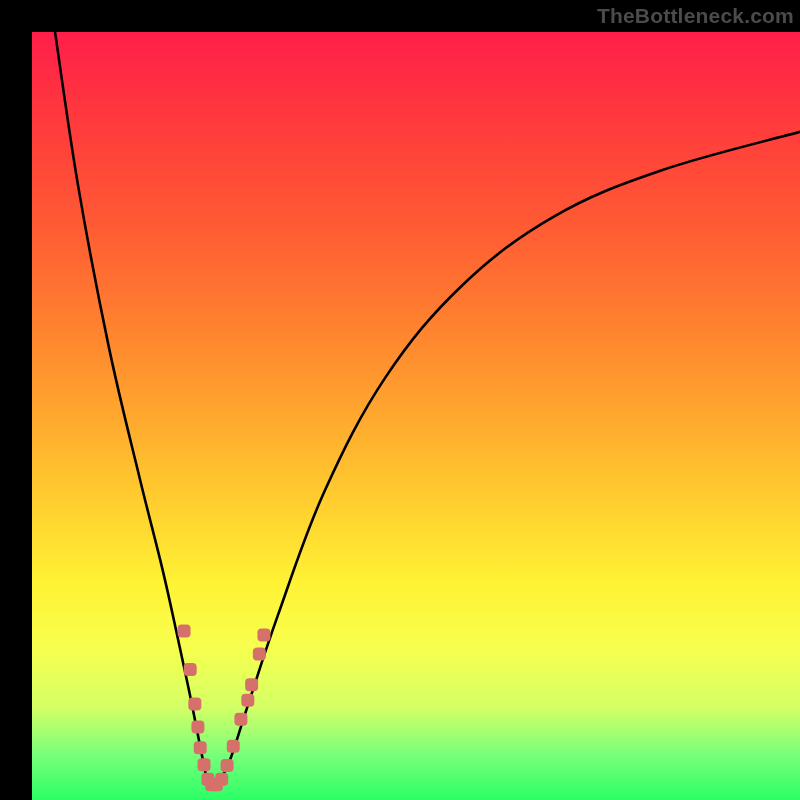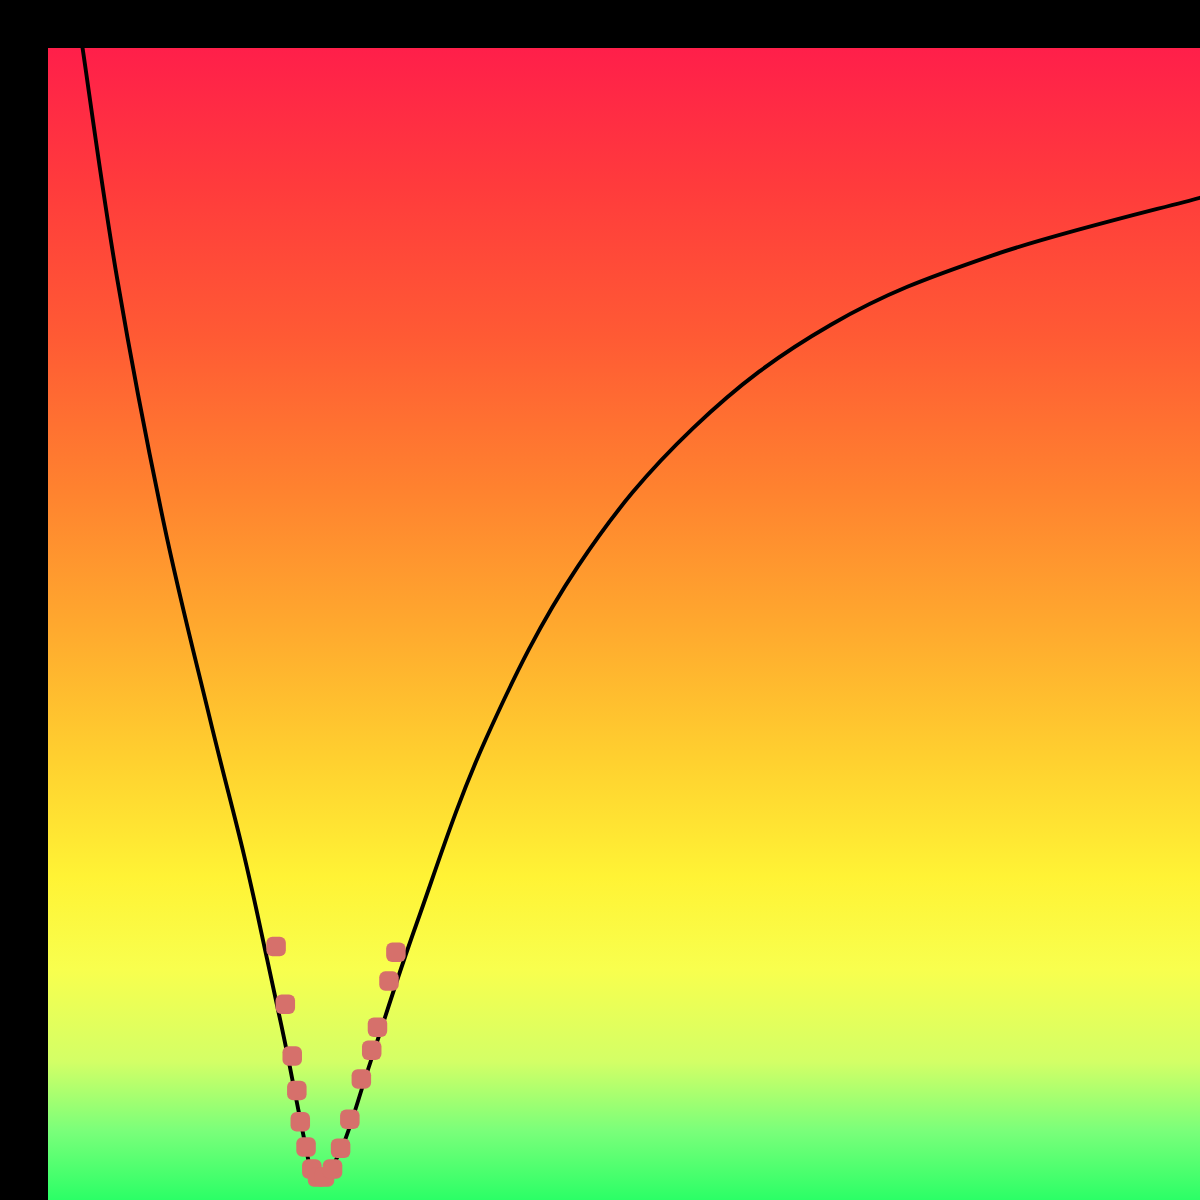--- a/index.html
+++ b/index.html
@@ -79,13 +79,14 @@
           <rect x="188.57" y="726.94" width="13" height="13" rx="4" ry="4" fill="#d6706b"></rect>
           <rect x="194.72" y="707.74" width="13" height="13" rx="4" ry="4" fill="#d6706b"></rect>
           <rect x="202.40" y="680.86" width="13" height="13" rx="4" ry="4" fill="#d6706b"></rect>
           <rect x="209.31" y="661.66" width="13" height="13" rx="4" ry="4" fill="#d6706b"></rect>
           <rect x="213.15" y="646.30" width="13" height="13" rx="4" ry="4" fill="#d6706b"></rect>
           <rect x="220.83" y="615.58" width="13" height="13" rx="4" ry="4" fill="#d6706b"></rect>
           <rect x="225.44" y="596.38" width="13" height="13" rx="4" ry="4" fill="#d6706b"></rect>
         </g>
     </svg>
   </div>
+  <div class="watermark">TheBottleneck.com</div>
 </div>
 
 </body></html>

